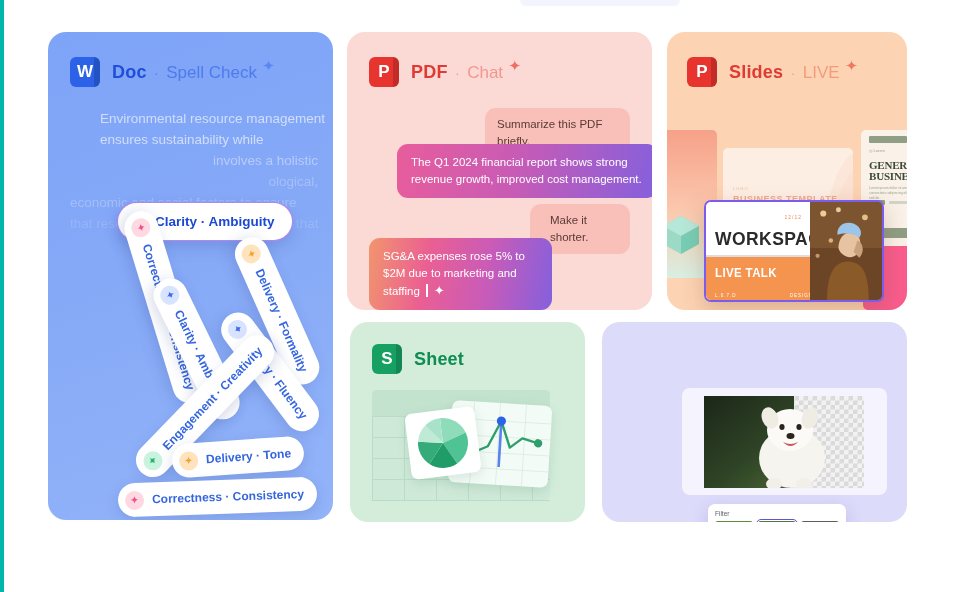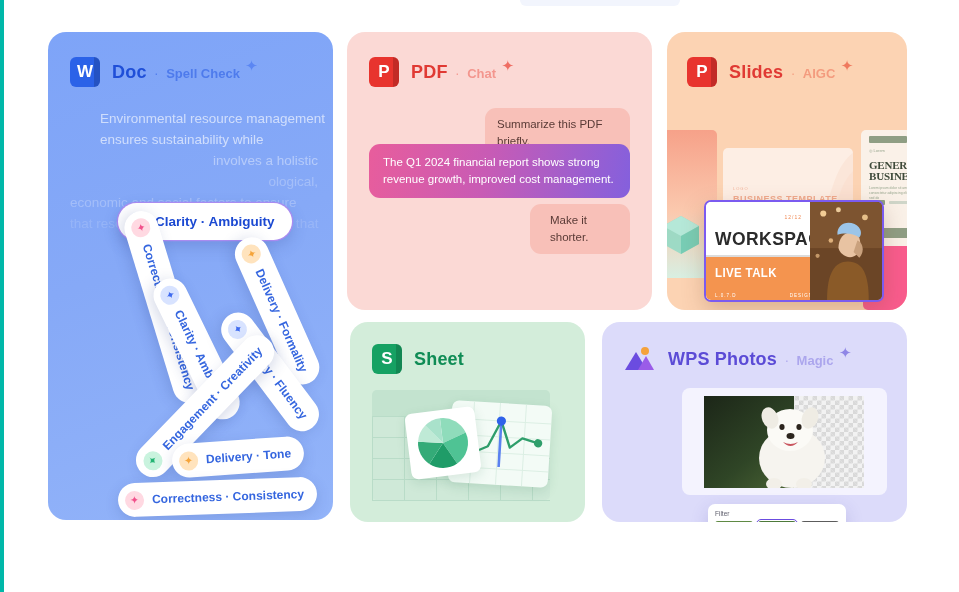--- a/index.html
+++ b/index.html
@@ -28,21 +28,21 @@
     display:flex; align-items:center; justify-content:center;
     color:#fff; font-weight:bold; font-size:17px; position:relative;
     flex:0 0 auto;
   }
   .app-icon::after{
     content:""; position:absolute; right:0; top:0; bottom:0; width:6px;
     border-radius:0 6px 6px 0; background:rgba(0,0,0,0.16);
   }
   .head-title { font-size:18px; font-weight:bold; letter-spacing:.2px; }
   .head-dot { font-size:14px; opacity:.55; margin:0 3px; }
-  .head-sub { font-size:13px; font-weight:bold; opacity:.62; }
+  .head-sub { font-size:17px; font-weight:normal; opacity:.62; }
   .spark-sup { font-size:15px; vertical-align:super; line-height:0; margin-left:1px; }
 
   
   #doc-card {
     left:48px; top:32px; width:285px; height:488px;
     background:linear-gradient(160deg,#7ea4f8 0%, #86a9f7 45%, #93b4f9 100%);
   }
   #doc-card .card-head { margin:25px 0 0 22px; }
   #doc-card .app-icon { background:#2b62e8; }
   #doc-card .head-title { color:#1f4fd8; }
@@ -296,32 +296,37 @@
       <div class="app-icon">P</div>
       <div>
         <span class="head-title">PDF</span>
         <span class="head-dot">·</span>
         <span class="head-sub">Chat</span>
         <span class="spark-sup">✦</span>
       </div>
     </div>
 
     <div class="bubble bub-user" style="top:76px; width:145px;">Summarize this PDF briefly.</div>
-    <div class="bubble bub-ai" style="top:112px; width:261px;">The Q1 2024 financial report shows strong revenue growth, improved cost management.</div>
+    <div class="bubble bub-ai" style="top:112px; width:261px;margin-left:28px;">The Q1 2024 financial report shows strong revenue growth, improved cost management.</div>
     <div class="bubble bub-user" style="top:172px; width:100px;padding-left:20px;">Make it shorter.</div>
 
+    <div class="bubble bub-ai" style="top:206px; width:183px; background:linear-gradient(100deg,#f2956d 0%, #ea5f93 32%, #c95bb8 64%, #8460dd 100%);">
+      <span>SG&amp;A expenses rose 5% to $2M due to marketing and staffing</span>
+      <span style="display:inline-block;width:1.5px;height:13px;background:#fff;vertical-align:-2px;margin:0 3px;"></span>
+      <span style="color:#fff;font-size:13px;">✦</span>
+    </div>
   </div>
 
   <div class="card" id="slides-card">
     <div class="card-head">
       <div class="app-icon">P</div>
       <div>
         <span class="head-title">Slides</span>
         <span class="head-dot">·</span>
-        <span class="head-sub">AIGC</span>
+        <span class="head-sub">LIVE</span>
         <span class="spark-sup">✦</span>
       </div>
     </div>
 
     <div class="slide-strip">
       <div class="thumb th-left">
         <svg class="th-cube" viewBox="0 0 44 44">
           <polygon points="22,4 40,14 40,32 22,42 4,32 4,14" fill="#8fd9c4" opacity=".85"></polygon>
           <polygon points="22,4 40,14 22,24 4,14" fill="#b5e8d8"></polygon>
           <polygon points="22,24 40,14 40,32 22,42" fill="#6fc9b0" opacity=".8"></polygon>
@@ -437,33 +442,20 @@
             <path d="M0 0 L-16.1 19.1 A25 25 0 0 1 -24.6 -4.4 Z" fill="#34ab78"></path>
             <path d="M0 0 L-24.6 -4.4 A25 25 0 0 1 -15.5 -19.6 Z" fill="#bfead6"></path>
             <path d="M0 0 L-15.5 -19.6 A25 25 0 0 1 0 -25 Z" fill="#a9e2cb"></path>
           </g>
         </svg>
       </div>
     </div>
   </div>
 
   <div class="card" id="photos-card">
-    <div class="card-head">
-      <svg width="34" height="30" viewBox="0 0 34 30">
-        <path d="M3 26 L14 8 L25 26 Z" fill="#6b4ce0"></path>
-        <path d="M16 26 L24 12 L32 26 Z" fill="#9a5ce8"></path>
-        <circle cx="23" cy="7" r="4" fill="#f5a23a"></circle>
-      </svg>
-      <div>
-        <span class="head-title">WPS Photos</span>
-        <span class="head-dot">·</span>
-        <span class="head-sub">Magic</span>
-        <span class="spark-sup">✦</span>
-      </div>
-    </div>
 
     <div class="photo-panel">
       <div class="photo-inner">
         <div class="checker"></div>
         <div class="photo-dark"></div>
         <svg viewBox="0 0 160 92" width="160" height="92" style="position:absolute;left:0;top:0">
           <ellipse cx="88" cy="62" rx="33" ry="30" fill="#f6f4ef"></ellipse>
           <ellipse cx="86" cy="34" rx="23" ry="21" fill="#fbfaf6"></ellipse>
           <ellipse cx="66" cy="22" rx="8" ry="11" fill="#efece4" transform="rotate(-22 66 22)"></ellipse>
           <ellipse cx="106" cy="22" rx="8" ry="11" fill="#efece4" transform="rotate(22 106 22)"></ellipse>

